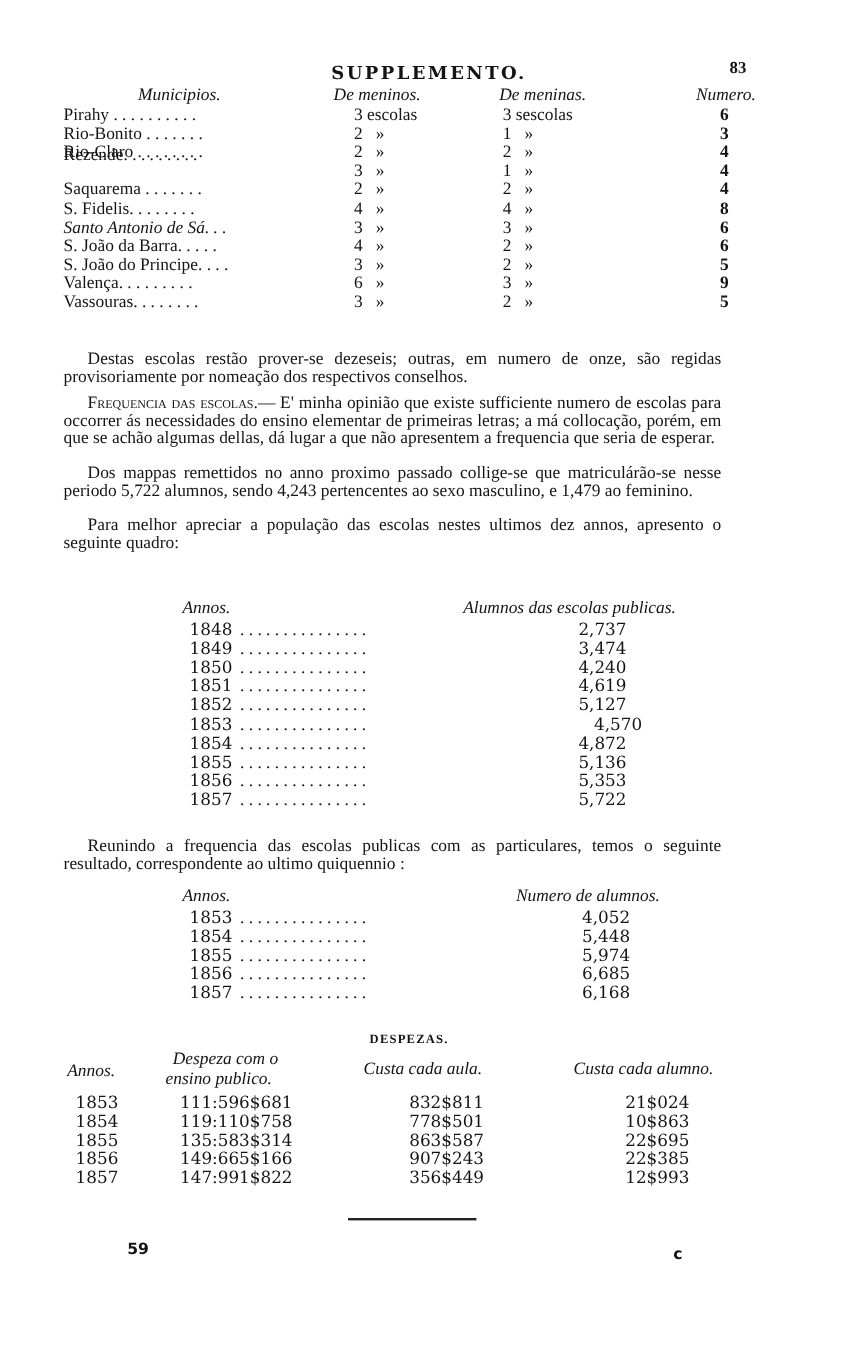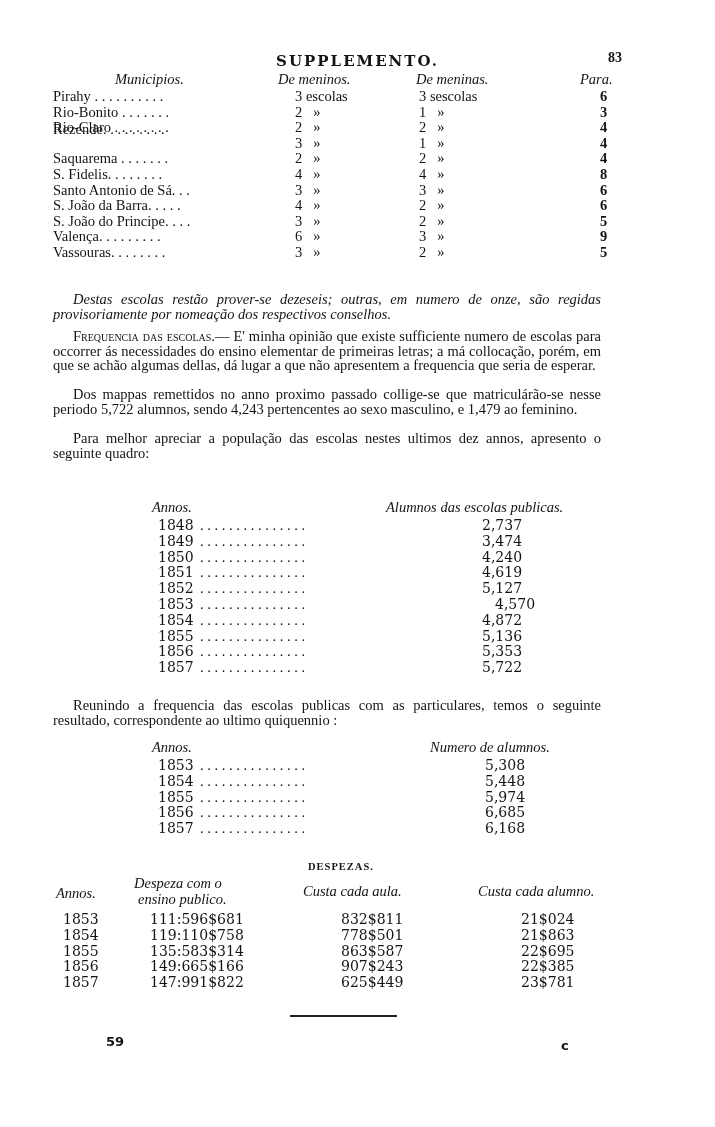--- a/index.html
+++ b/index.html
@@ -29,21 +29,21 @@
 </head>
 <body>
 
 <div class="abs hdr-title">SUPPLEMENTO.</div>
 <div class="abs hdr-page">83</div>
 
 <div>
   <div class="row it" style="top:72px;left:115px;text-align:center;">Municipios.</div>
   <div class="row it" style="top:72px;left:278px;">De meninos.</div>
   <div class="row it" style="top:72px;left:416px;text-align:center;">De meninas.</div>
-  <div class="row it" style="top:72px;left:580px;">Para.</div>
+  <div class="row it" style="top:72px;left:580px;">Numero.</div>
   <div id="muni-rows">
       <div class="row" style="top:89px;left:53px;">Pirahy . . . . . . . . . .</div>
       <div class="row" style="top:89px;left:295px;white-space:pre;">3 escolas</div>
       <div class="row" style="top:89px;left:419px;white-space:pre;">3 sescolas</div>
       <div class="row" style="top:89px;left:600px;font-weight:bold;">6</div>
       <div class="row" style="top:104.6px;left:53px;text-align:right;">Rio-Bonito . . . . . . .</div>
       <div class="row" style="top:104.6px;left:295px;white-space:pre;">2   »</div>
       <div class="row" style="top:104.6px;left:419px;white-space:pre;">1   »</div>
       <div class="row" style="top:104.6px;left:600px;font-weight:bold;">3</div>
       <div class="row" style="top:120.2px;left:53px;">Rio-Claro . . . . . . . .</div>
@@ -55,21 +55,21 @@
       <div class="row" style="top:135.8px;left:419px;white-space:pre;">1   »</div>
       <div class="row" style="top:135.8px;left:600px;font-weight:bold;">4</div>
       <div class="row" style="top:151.4px;left:53px;">Saquarema . . . . . . .</div>
       <div class="row" style="top:151.4px;left:295px;white-space:pre;">2   »</div>
       <div class="row" style="top:151.4px;left:419px;white-space:pre;">2   »</div>
       <div class="row" style="top:151.4px;left:600px;font-weight:bold;">4</div>
       <div class="row" style="top:167px;left:53px;">S. Fidelis. . . . . . . .</div>
       <div class="row" style="top:167px;left:295px;white-space:pre;">4   »</div>
       <div class="row" style="top:167px;left:419px;white-space:pre;">4   »</div>
       <div class="row" style="top:167px;left:600px;font-weight:bold;">8</div>
-      <div class="row" style="top:182.6px;left:53px;">Santo Antonio de Sá. . .</div>
+      <div class="row" style="top:182.6px;left:53px;font-style:italic;">Santo Antonio de Sá. . .</div>
       <div class="row" style="top:182.6px;left:295px;white-space:pre;">3   »</div>
       <div class="row" style="top:182.6px;left:419px;white-space:pre;">3   »</div>
       <div class="row" style="top:182.6px;left:600px;font-weight:bold;">6</div>
       <div class="row" style="top:198.2px;left:53px;">S. João da Barra. . . . .</div>
       <div class="row" style="top:198.2px;left:295px;white-space:pre;">4   »</div>
       <div class="row" style="top:198.2px;left:419px;white-space:pre;">2   »</div>
       <div class="row" style="top:198.2px;left:600px;font-weight:bold;">6</div>
       <div class="row" style="top:213.8px;left:53px;">S. João do Principe. . . .</div>
       <div class="row" style="top:213.8px;left:295px;white-space:pre;">3   »</div>
       <div class="row" style="top:213.8px;left:419px;white-space:pre;">2   »</div>
@@ -78,21 +78,21 @@
       <div class="row" style="top:229.4px;left:295px;white-space:pre;">6   »</div>
       <div class="row" style="top:229.4px;left:419px;white-space:pre;">3   »</div>
       <div class="row" style="top:229.4px;left:600px;font-weight:bold;">9</div>
       <div class="row" style="top:245px;left:53px;">Vassouras. . . . . . . .</div>
       <div class="row" style="top:245px;left:295px;white-space:pre;">3   »</div>
       <div class="row" style="top:245px;left:419px;white-space:pre;">2   »</div>
       <div class="row" style="top:245px;left:600px;font-weight:bold;">5</div>
     </div>
 </div>
 
-<p class="para indent" style="top:292px;font-style:italic;">Destas escolas restão prover-se dezeseis; outras, em numero de onze, são regidas provisoriamente por nomeação dos respectivos conselhos.</p>
+<p class="para indent" style="top:292px;">Destas escolas restão prover-se dezeseis; outras, em numero de onze, são regidas provisoriamente por nomeação dos respectivos conselhos.</p>
 <p class="para indent" style="top:329px;"><span class="sc">Frequencia das escolas.</span><span>— E' minha opinião que existe sufficiente numero de escolas para occorrer ás necessidades do ensino elementar de primeiras letras; a má collocação, porém, em que se achão algumas dellas, dá lugar a que não apresentem a frequencia que seria de esperar.</span></p>
 <p class="para indent" style="top:387px;">Dos mappas remettidos no anno proximo passado collige-se que matriculárão-se nesse periodo 5,722 alumnos, sendo 4,243 pertencentes ao sexo masculino, e 1,479 ao feminino.</p>
 <p class="para indent" style="top:431px;">Para melhor apreciar a população das escolas nestes ultimos dez annos, apresento o seguinte quadro:</p>
 
 <div>
   <div class="row it" style="top:500px;left:152px;">Annos.</div>
   <div class="row it" style="top:500px;left:386px;">Alumnos das escolas publicas.</div>
   <div id="pub-rows">
       <div class="row mono" style="top:518px;left:158px;">1848</div>
       <div class="row" style="top:518px;left:200px;">. . . . . . . . . . . . . . .</div>
@@ -128,62 +128,62 @@
 </div>
 
 <p class="para indent" style="top:698px;">Reunindo a frequencia das escolas publicas com as particulares, temos o seguinte resultado, correspondente ao ultimo quiquennio :</p>
 
 <div>
   <div class="row it" style="top:740px;left:152px;">Annos.</div>
   <div class="row it" style="top:740px;left:430px;">Numero de alumnos.</div>
   <div id="num-rows">
       <div class="row mono" style="top:758px;left:158px;">1853</div>
       <div class="row" style="top:758px;left:200px;">. . . . . . . . . . . . . . .</div>
-      <div class="row mono" style="top:758px;left:485px;">5,308</div>
+      <div class="row mono" style="top:758px;left:485px;">4,052</div>
       <div class="row mono" style="top:773.8px;left:158px;">1854</div>
       <div class="row" style="top:773.8px;left:200px;">. . . . . . . . . . . . . . .</div>
       <div class="row mono" style="top:773.8px;left:485px;">5,448</div>
       <div class="row mono" style="top:789.6px;left:158px;">1855</div>
       <div class="row" style="top:789.6px;left:200px;">. . . . . . . . . . . . . . .</div>
       <div class="row mono" style="top:789.6px;left:485px;">5,974</div>
       <div class="row mono" style="top:805.4px;left:158px;">1856</div>
       <div class="row" style="top:805.4px;left:200px;">. . . . . . . . . . . . . . .</div>
       <div class="row mono" style="top:805.4px;left:485px;">6,685</div>
       <div class="row mono" style="top:821.2px;left:158px;">1857</div>
       <div class="row" style="top:821.2px;left:200px;">. . . . . . . . . . . . . . .</div>
       <div class="row mono" style="top:821.2px;left:485px;">6,168</div>
     </div>
 </div>
 
 <div>
   <div class="row" style="top:860px;left:308px;font-size:10.5px;font-weight:bold;letter-spacing:1px;">DESPEZAS.</div>
   <div class="row it" style="top:886px;left:56px;">Annos.</div>
-  <div class="row it" style="top:876px;left:134px;">Despeza com o</div>
+  <div class="row it" style="top:876px;left:144px;">Despeza com o</div>
   <div class="row it" style="top:892px;left:138px;">ensino publico.</div>
   <div class="row it" style="top:884px;left:303px;">Custa cada aula.</div>
   <div class="row it" style="top:884px;left:478px;">Custa cada alumno.</div>
   <div id="desp-rows">
       <div class="row mono" style="top:912px;left:63px;">1853</div>
       <div class="row mono" style="top:912px;left:150px;">111:596$681</div>
       <div class="row mono" style="top:912px;left:341px;">832$811</div>
       <div class="row mono" style="top:912px;left:521px;text-align:right;">21$024</div>
       <div class="row mono" style="top:927.8px;left:63px;">1854</div>
       <div class="row mono" style="top:927.8px;left:150px;">119:110$758</div>
       <div class="row mono" style="top:927.8px;left:341px;">778$501</div>
-      <div class="row mono" style="top:927.8px;left:521px;">21$863</div>
+      <div class="row mono" style="top:927.8px;left:521px;">10$863</div>
       <div class="row mono" style="top:943.6px;left:63px;">1855</div>
       <div class="row mono" style="top:943.6px;left:150px;">135:583$314</div>
       <div class="row mono" style="top:943.6px;left:341px;">863$587</div>
       <div class="row mono" style="top:943.6px;left:521px;">22$695</div>
       <div class="row mono" style="top:959.4px;left:63px;">1856</div>
       <div class="row mono" style="top:959.4px;left:150px;">149:665$166</div>
       <div class="row mono" style="top:959.4px;left:341px;">907$243</div>
       <div class="row mono" style="top:959.4px;left:521px;">22$385</div>
       <div class="row mono" style="top:975.2px;left:63px;">1857</div>
       <div class="row mono" style="top:975.2px;left:150px;">147:991$822</div>
-      <div class="row mono" style="top:975.2px;left:341px;">625$449</div>
-      <div class="row mono" style="top:975.2px;left:521px;">23$781</div>
+      <div class="row mono" style="top:975.2px;left:341px;">356$449</div>
+      <div class="row mono" style="top:975.2px;left:521px;">12$993</div>
     </div>
 </div>
 
 <div class="rule"></div>
 <div class="foot" style="top:1034px;left:106px;">59</div>
 <div class="foot" style="top:1038px;left:561px;">c</div>
 
 </body></html>

